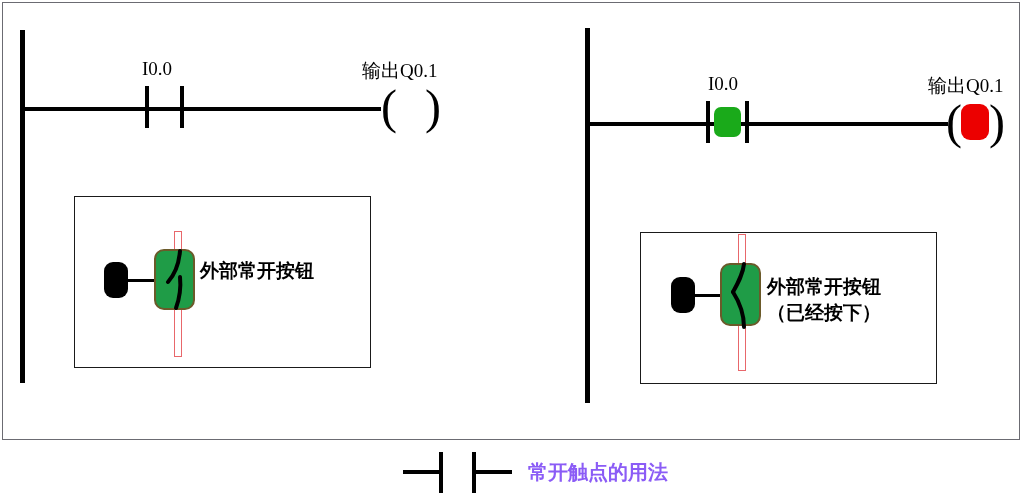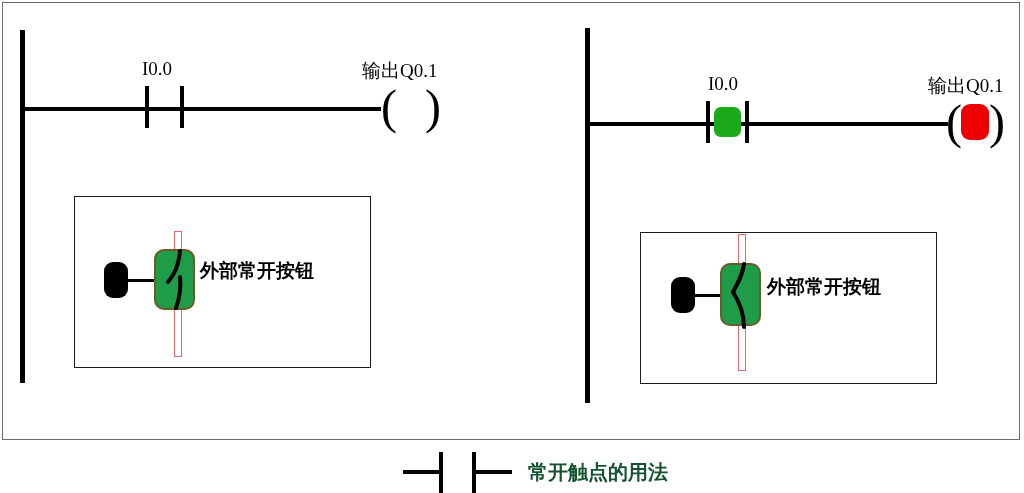--- a/index.html
+++ b/index.html
@@ -132,21 +132,21 @@
     white-space: nowrap;
     text-align: center;
   }
   
   .legend-bar {
     position: absolute;
     background: #000000;
   }
   .legend-text {
     position: absolute;
-    color: #14532d;
+    color: #8b5cf6;
     font-family: "Liberation Sans", "DejaVu Sans", sans-serif;
     font-weight: bold;
     font-size: 20px;
     white-space: nowrap;
   }
 </style>
 </head>
 <body>
 
 <div id="canvas">
@@ -215,20 +215,21 @@
     <div class="pb-lead" style="left:693px; top:294px; width:40px;"></div>
     <div class="pb-rod" style="left:738px; top:234px; width:8px; height:137px;"></div>
     <div class="pb-body" style="left:720px; top:263px; width:41px; height:63px;"></div>
     <svg class="pb-svg" style="left:720px; top:263px;" width="44" height="66" viewBox="0 0 44 66">
       <path d="M24 1 C23 11, 18 20, 13 29" stroke="#000000" stroke-width="4" fill="none" stroke-linecap="round"></path>
       <path d="M13 29 C20 40, 24 52, 24 64" stroke="#000000" stroke-width="4" fill="none" stroke-linecap="round"></path>
     </svg>
 
     <div class="pb-caption" style="left:767px; top:274px;">
       <div>外部常开按钮</div>
+      <div>（已经按下）</div>
     </div>
   </div>
 
   <div>
     <div class="legend-bar" style="left:403px; top:470px; width:38px; height:4px;"></div>
     <div class="legend-bar" style="left:439px; top:452px; width:4px; height:41px;"></div>
     <div class="legend-bar" style="left:472px; top:452px; width:4px; height:41px;"></div>
     <div class="legend-bar" style="left:474px; top:470px; width:38px; height:4px;"></div>
     <div class="legend-text" style="left:528px; top:459px;">常开触点的用法</div>
   </div>

